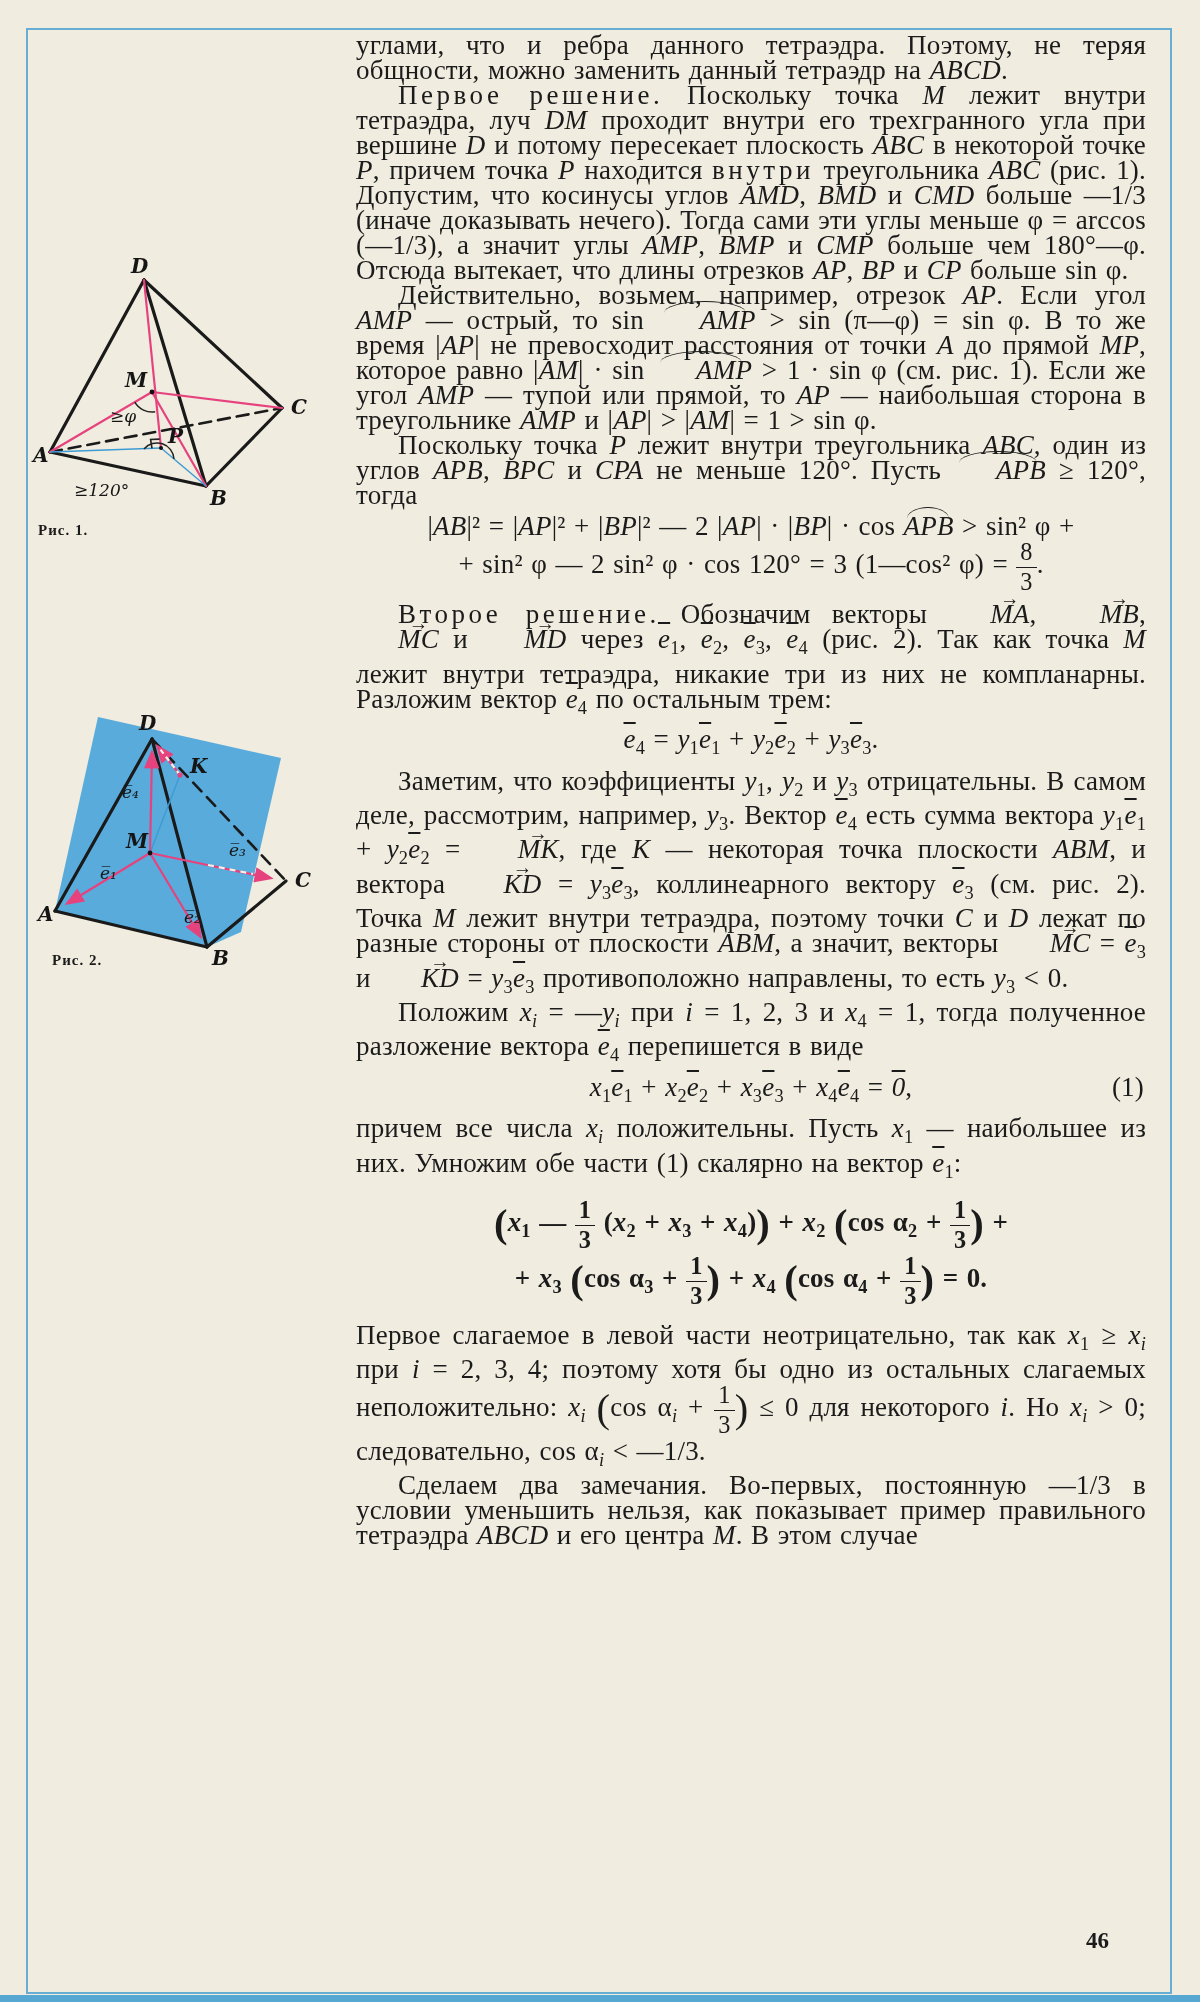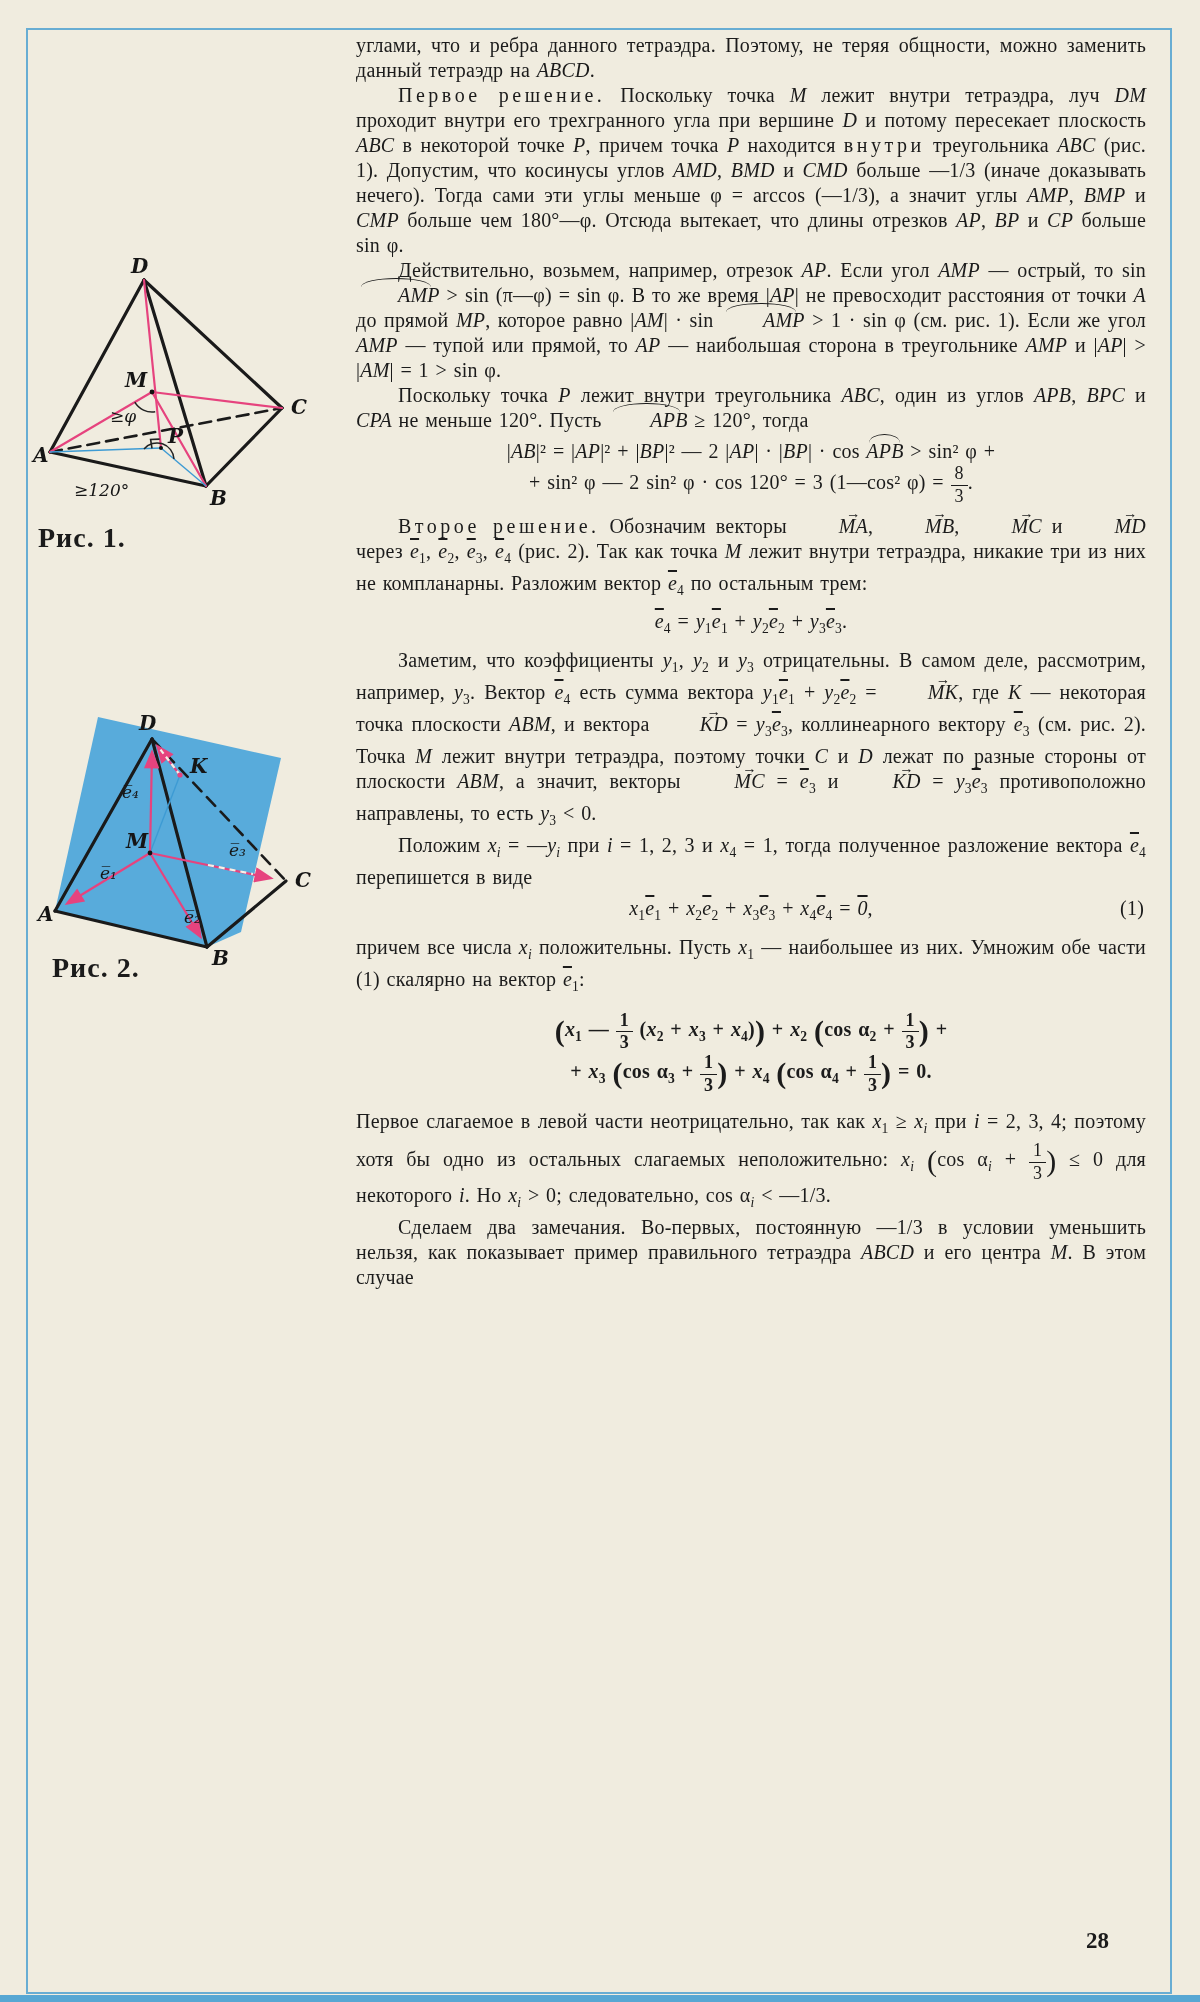--- a/index.html
+++ b/index.html
@@ -10,28 +10,28 @@
   }
   .frame{
     position:absolute; left:26px; top:28px; width:1142px; height:1962px;
     border:2px solid #68add3; pointer-events:none;
   }
   .bottom-rule{
     position:absolute; left:0; right:0; bottom:0; height:7px; background:#57a7d3;
   }
   .fig{position:absolute;}
   .fig-caption{
-    position:absolute; font-weight:bold; font-size:28px; letter-spacing:1px;
+    position:absolute; font-weight:bold; font-size:15px; letter-spacing:1px;
   }
   .fig-label{font-family:"DejaVu Serif",serif; font-style:italic; font-weight:bold; font-size:20px; fill:#151515;}
   .fig-small{font-family:"DejaVu Serif",serif; font-style:italic; font-weight:normal; font-size:17px; fill:#151515;}
 
   .article{
     position:absolute; left:356px; top:33px; width:790px;
-    font-size:20px; line-height:25px; text-align:justify;
+    font-size:27px; line-height:25px; text-align:justify;
     word-spacing:1.5px; letter-spacing:0.2px;
   }
   .blk{margin:0;}
   .blk.p{text-indent:42px;}
   .blk.p0{text-indent:0;}
   .blk.eq,.blk.eqnum{text-align:center; margin:6px 0 7px;}
   .blk.eqnum{position:relative;}
   .eq-no{position:absolute; right:2px; top:0;}
   .blk.big{margin:12px 0 13px; line-height:1.8;font-weight:bold;}
 
@@ -153,15 +153,15 @@
       <div class="blk eq"><span class="ol">e</span><sub>4</sub> = <i>y</i><sub>1</sub><span class="ol">e</span><sub>1</sub> + <i>y</i><sub>2</sub><span class="ol">e</span><sub>2</sub> + <i>y</i><sub>3</sub><span class="ol">e</span><sub>3</sub>.</div>
       <div class="blk p">Заметим, что коэффициенты <i>y</i><sub>1</sub>, <i>y</i><sub>2</sub> и <i>y</i><sub>3</sub> отрицательны. В самом деле, рассмотрим, например, <i>y</i><sub>3</sub>. Вектор <span class="ol">e</span><sub>4</sub> есть сумма вектора <i>y</i><sub>1</sub><span class="ol">e</span><sub>1</sub> + <i>y</i><sub>2</sub><span class="ol">e</span><sub>2</sub> = <span class="vec">MK</span>, где <i>K</i> — некоторая точка плоскости <i>ABM</i>, и вектора <span class="vec">KD</span> = <i>y</i><sub>3</sub><span class="ol">e</span><sub>3</sub>, коллинеарного вектору <span class="ol">e</span><sub>3</sub> (см. рис. 2). Точка <i>M</i> лежит внутри тетраэдра, поэтому точки <i>C</i> и <i>D</i> лежат по разные стороны от плоскости <i>ABM</i>, а значит, векторы <span class="vec">MC</span> = <span class="ol">e</span><sub>3</sub> и <span class="vec">KD</span> = <i>y</i><sub>3</sub><span class="ol">e</span><sub>3</sub> противоположно направлены, то есть <i>y</i><sub>3</sub> &lt; 0.</div>
       <div class="blk p">Положим <i>x<sub>i</sub></i> = —<i>y<sub>i</sub></i> при <i>i</i> = 1, 2, 3 и <i>x</i><sub>4</sub> = 1, тогда полученное разложение вектора <span class="ol">e</span><sub>4</sub> перепишется в виде</div>
       <div class="blk eqnum"><span class="eq-body"><i>x</i><sub>1</sub><span class="ol">e</span><sub>1</sub> + <i>x</i><sub>2</sub><span class="ol">e</span><sub>2</sub> + <i>x</i><sub>3</sub><span class="ol">e</span><sub>3</sub> + <i>x</i><sub>4</sub><span class="ol">e</span><sub>4</sub> = <span class="ol">0</span>,</span><span class="eq-no">(1)</span></div>
       <div class="blk p0">причем все числа <i>x<sub>i</sub></i> положительны. Пусть <i>x</i><sub>1</sub> — наибольшее из них. Умножим обе части (1) скалярно на вектор <span class="ol">e</span><sub>1</sub>:</div>
       <div class="blk eq big"><span class="bp">(</span><i>x</i><sub>1</sub> — <span class="frac"><span class="fn">1</span><span class="fd">3</span></span> (<i>x</i><sub>2</sub> + <i>x</i><sub>3</sub> + <i>x</i><sub>4</sub>)<span class="bp">)</span> + <i>x</i><sub>2</sub> <span class="bp">(</span>cos α<sub>2</sub> + <span class="frac"><span class="fn">1</span><span class="fd">3</span></span><span class="bp">)</span> +<br>+ <i>x</i><sub>3</sub> <span class="bp">(</span>cos α<sub>3</sub> + <span class="frac"><span class="fn">1</span><span class="fd">3</span></span><span class="bp">)</span> + <i>x</i><sub>4</sub> <span class="bp">(</span>cos α<sub>4</sub> + <span class="frac"><span class="fn">1</span><span class="fd">3</span></span><span class="bp">)</span> = 0.</div>
       <div class="blk p0">Первое слагаемое в левой части неотрицательно, так как <i>x</i><sub>1</sub> ≥ <i>x<sub>i</sub></i> при <i>i</i> = 2, 3, 4; поэтому хотя бы одно из остальных слагаемых неположительно: <i>x<sub>i</sub></i> <span class="bp">(</span>cos α<i><sub>i</sub></i> + <span class="frac"><span class="fn">1</span><span class="fd">3</span></span><span class="bp">)</span> ≤ 0 для некоторого <i>i</i>. Но <i>x<sub>i</sub></i> &gt; 0; следовательно, cos α<i><sub>i</sub></i> &lt; —1/3.</div>
       <div class="blk p">Сделаем два замечания. Во-первых, постоянную —1/3 в условии уменьшить нельзя, как показывает пример правильного тетраэдра <i>ABCD</i> и его центра <i>M</i>. В этом случае</div>
     </div>
 
-  <div class="page-number">28</div>
+  <div class="page-number">46</div>
   <div class="bottom-rule"></div>
 </div>
 
 </body></html>

